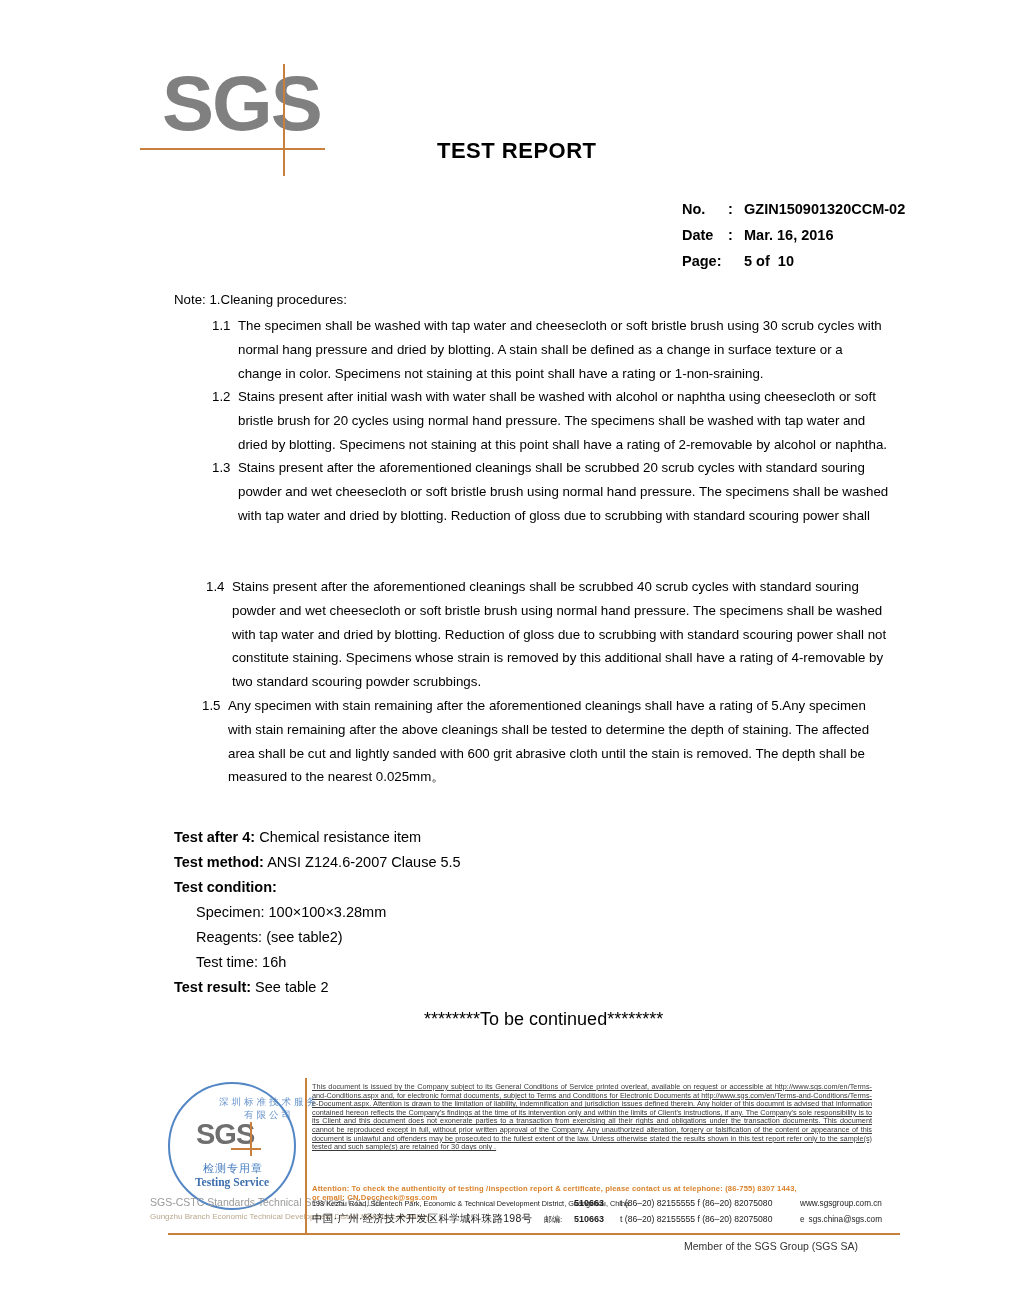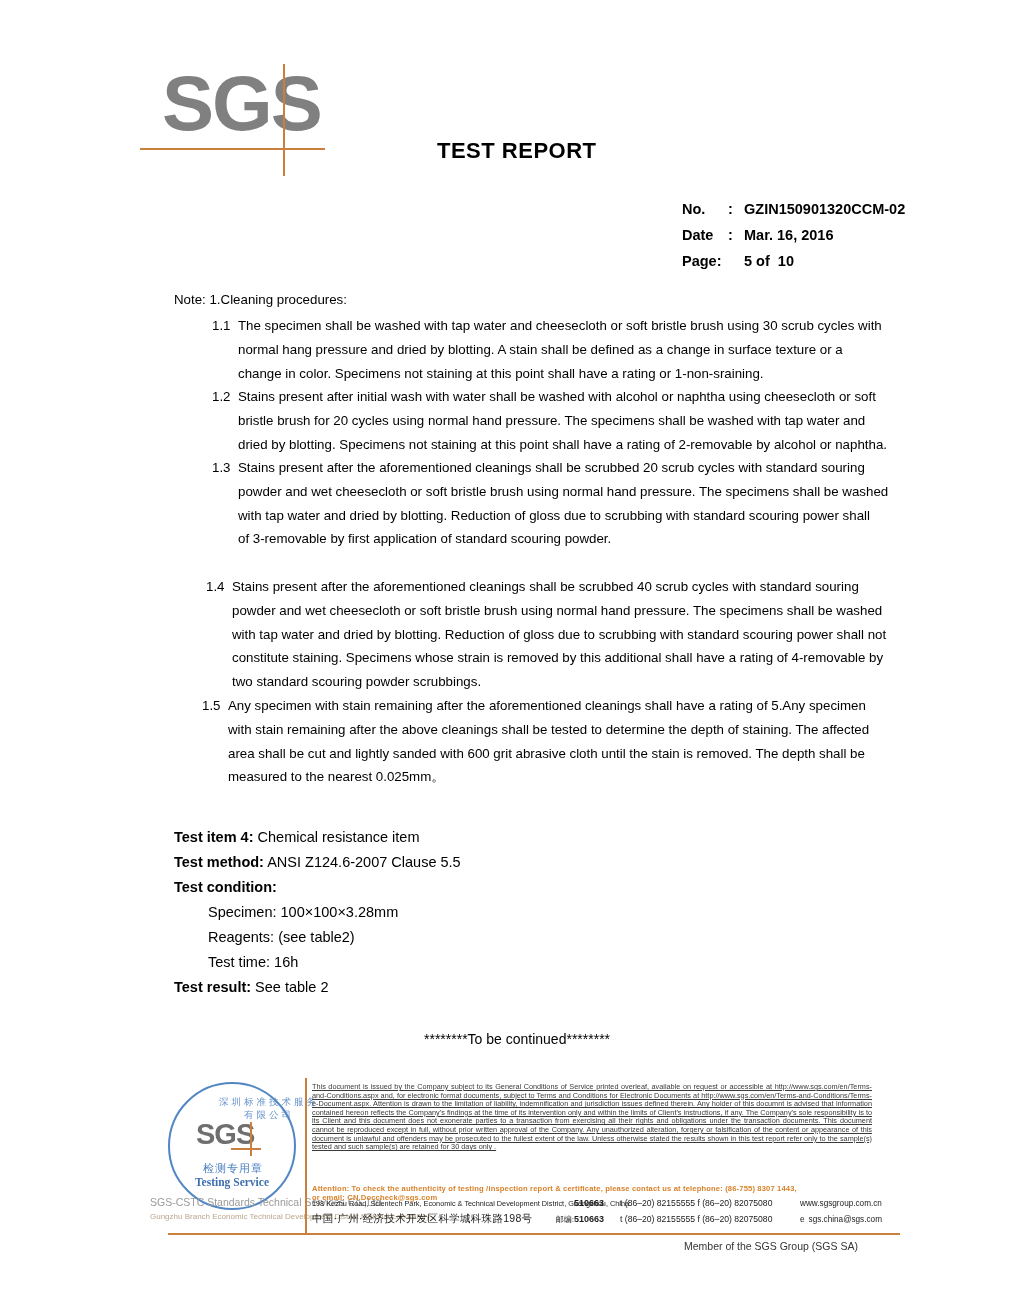--- a/index.html
+++ b/index.html
@@ -108,27 +108,27 @@
   
   .test-section {
     position: absolute;
     left: 174px; top: 825px;
     font-size: 14.5px;
     line-height: 25px;
   }
   .test-line { white-space: pre; }
   .test-line b { font-weight: bold; }
   .test-sub {
-    margin-left: 34px;
+    margin-left: 22px;
     white-space: pre;
   }
   .continued {
     position: absolute;
-    left: 424px; top: 1031px;
-    font-size: 14px;
+    left: 424px; top: 1009px;
+    font-size: 18px;
     white-space: pre;
   }
 
   
   .footer {
     position: absolute;
     left: 0; top: 1070px;
     width: 1024px; height: 233px;
   }
   .stamp {
@@ -249,21 +249,21 @@
     color: #1a1a1a;
   }
   .addr-row {
     display: flex;
     align-items: baseline;
     height: 14px;
     white-space: nowrap;
   }
   .addr-main-en { width: 232px; font-size: 7.3px; }
   .addr-main-cn { width: 232px; font-size: 10.5px; letter-spacing: 0.3px; }
-  .addr-zipl { width: 30px; font-size: 8px; text-align: right; }
+  .addr-zipl { width: 30px; font-size: 8px; }
   .addr-zip { width: 46px; font-size: 9px; font-weight: bold; }
   .addr-tel { width: 180px; font-size: 8.6px; }
   .addr-web { font-size: 8.2px; }
   .member {
     position: absolute;
     left: 684px; top: 1240px;
     font-size: 10.5px;
     color: #333;
   }
 </style>
@@ -319,21 +319,20 @@
         <span>dried by blotting. Specimens not staining at this point shall have a rating of 2-removable by alcohol or naphtha.</span>
       </span>
     </div>
 
     <div class="note-item" style="left:212px; top:164px; width:660px;">
       <span class="num">1.3</span>
       <span class="body">
         <span>Stains present after the aforementioned cleanings shall be scrubbed 20 scrub cycles with standard souring</span>
         <span>powder and wet cheesecloth or soft bristle brush using normal hand pressure. The specimens shall be washed</span>
         <span>with tap water and dried by blotting. Reduction of gloss due to scrubbing with standard scouring power shall</span>
-        <span>of 3-removable by first application of standard scouring powder.</span>
       </span>
     </div>
 
     <div class="note-item" style="left:206px; top:283px; width:660px;">
       <span class="num">1.4</span>
       <span class="body">
         <span>Stains present after the aforementioned cleanings shall be scrubbed 40 scrub cycles with standard souring</span>
         <span>powder and wet cheesecloth or soft bristle brush using normal hand pressure. The specimens shall be washed</span>
         <span>with tap water and dried by blotting. Reduction of gloss due to scrubbing with standard scouring power shall not</span>
         <span>constitute staining. Specimens whose strain is removed by this additional shall have a rating of 4-removable by</span>
@@ -346,21 +345,21 @@
       <span class="body">
         <span>Any specimen with stain remaining after the aforementioned cleanings shall have a rating of 5.Any specimen</span>
         <span>with stain remaining after the above cleanings shall be tested to determine the depth of staining. The affected</span>
         <span>area shall be cut and lightly sanded with 600 grit abrasive cloth until the stain is removed. The depth shall be</span>
         <span>measured to the nearest 0.025mm。</span>
       </span>
     </div>
   </div>
 
   <div class="test-section">
-    <div class="test-line"><b>Test item 4:</b><span> Chemical resistance item</span></div>
+    <div class="test-line"><b>Test after 4:</b><span> Chemical resistance item</span></div>
     <div class="test-line"><b>Test method:</b><span> ANSI Z124.6-2007 Clause 5.5</span></div>
     <div class="test-line"><b>Test condition:</b></div>
     <div class="test-sub">Specimen: 100×100×3.28mm</div>
     <div class="test-sub">Reagents: (see table2)</div>
     <div class="test-sub">Test time: 16h</div>
     <div class="test-line"><b>Test result:</b><span> See table 2</span></div>
   </div>
 
   <div class="continued">********To be continued********</div>
 

